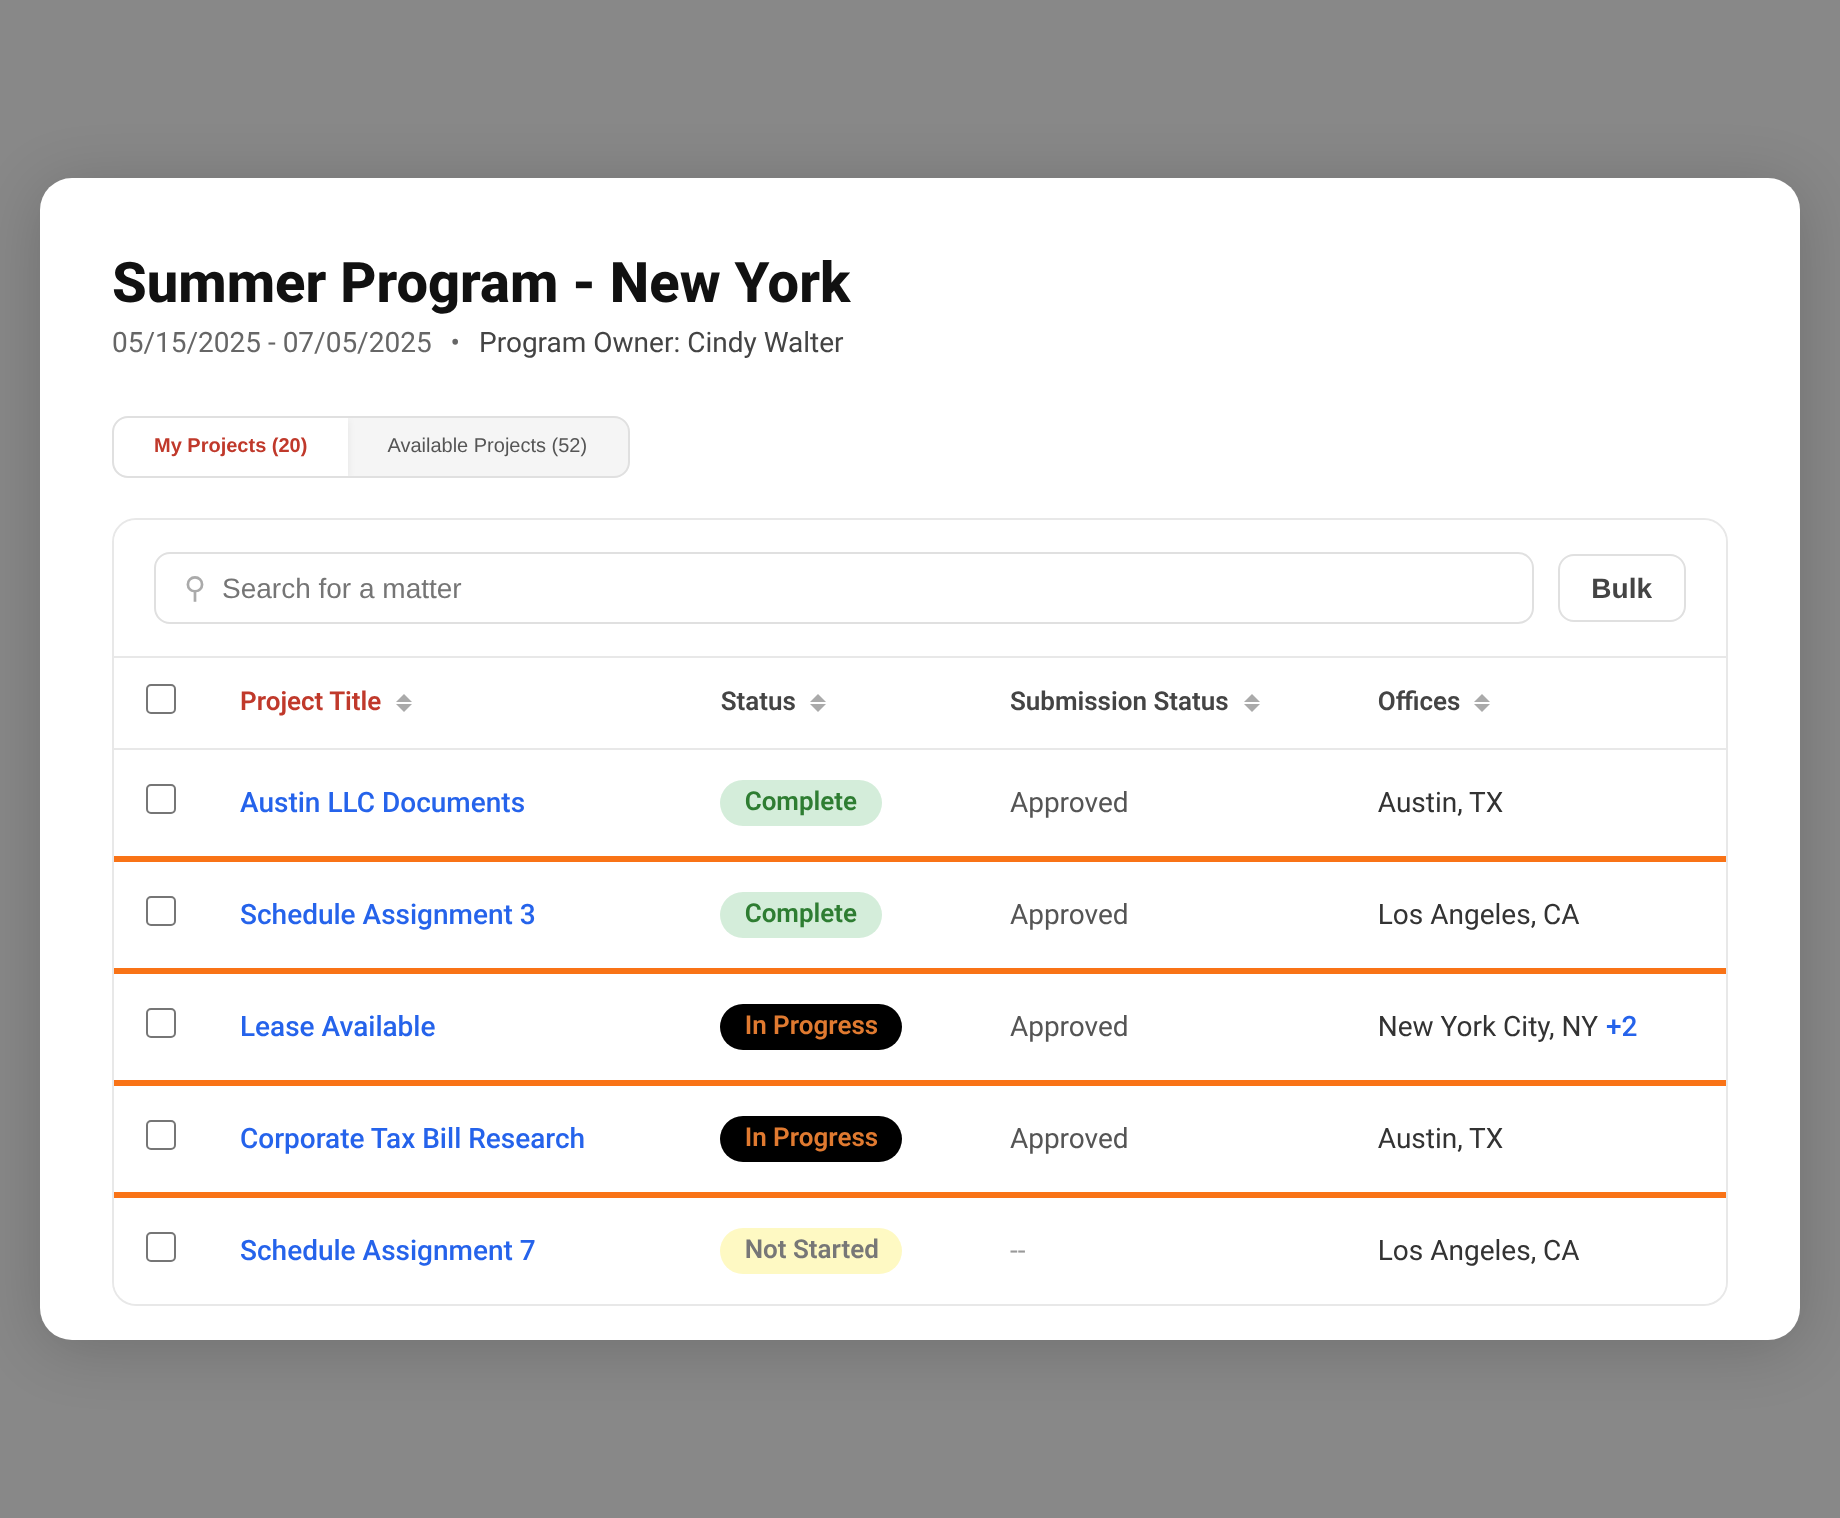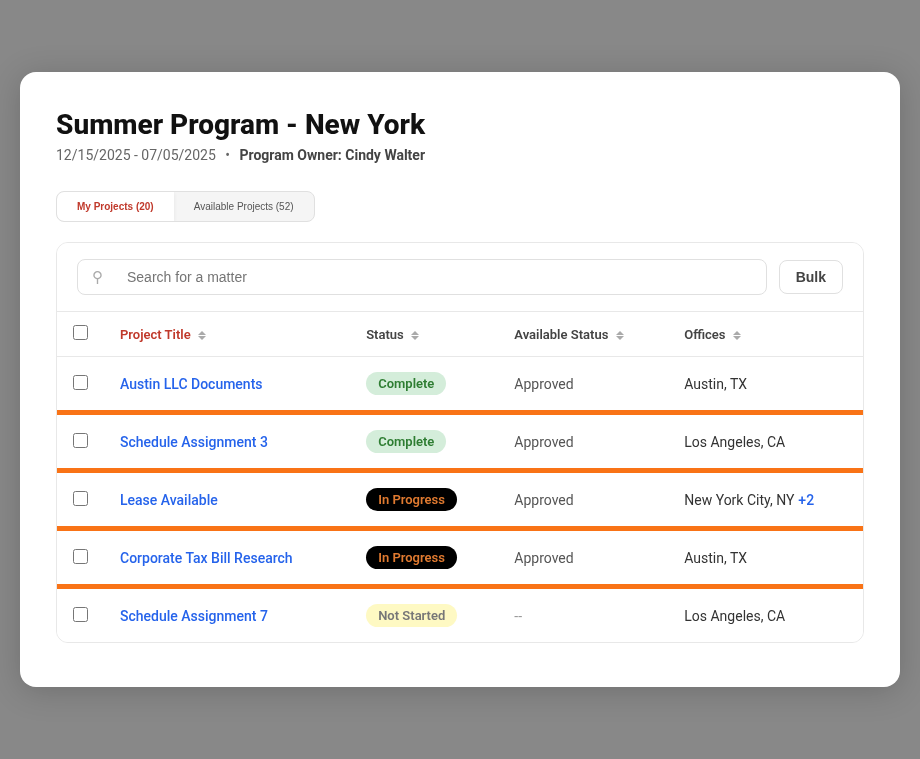--- a/index.html
+++ b/index.html
@@ -8,39 +8,39 @@
       display: flex;
       align-items: center;
       justify-content: center;
       min-height: 100vh;
       font-family: -apple-system, BlinkMacSystemFont, 'Segoe UI', Roboto, sans-serif;
     }
     .card {
       background: #fff;
       border-radius: 16px;
       width: 880px;
-      padding: 36px 36px 44px 36px;
+      padding: 36px 36px 17px 36px;
       box-shadow: 0 4px 32px rgba(0,0,0,0.18);
     }
     .page-title {
       font-size: 28px;
       font-weight: 800;
       color: #111;
       margin-bottom: 6px;
     }
     .page-meta {
       font-size: 14px;
       color: #666;
       margin-bottom: 28px;
     }
     .page-meta .dot {
       margin: 0 6px;
     }
     .page-meta .owner {
-      font-weight: 700;
+      font-weight: 400;
       color: #444;
     }
     .tabs {
       display: flex;
       gap: 0;
       margin-bottom: 20px;
       border: 1.5px solid #e0e0e0;
       border-radius: 8px;
       overflow: hidden;
       width: fit-content;
@@ -94,21 +94,20 @@
       color: #aaa;
       font-size: 15px;
     }
     .search-input {
       border: none;
       outline: none;
       font-size: 14px;
       color: #0f172a;
       background: transparent;
       width: 100%;
-      margin-left: 16px;
     }
     .bulk-btn {
       background: #fff;
       border: 1.5px solid #e0e0e0;
       border-radius: 8px;
       padding: 8px 16px;
       font-size: 14px;
       font-weight: 600;
       color: #444;
       cursor: pointer;
@@ -149,21 +148,21 @@
       border-left: 4px solid transparent;
       border-right: 4px solid transparent;
       border-bottom: 4px solid #aaa;
     }
     .sort-icon .down {
       border-left: 4px solid transparent;
       border-right: 4px solid transparent;
       border-top: 4px solid #aaa;
     }
     tbody tr {
-      border-bottom: 5px solid #f97316;
+      border-bottom: 3px solid #f97316;
       transition: background 0.1s;
     }
     tbody tr:last-child {
       border-bottom: none;
     }
     tbody td {
       padding: 15px 16px;
       font-size: 14px;
       color: #333;
       vertical-align: middle;
@@ -216,21 +215,21 @@
     .dash {
       color: #999;
     }
   </style>
 </head>
 <body>
 
 <div class="card">
   <div class="page-title">Summer Program - New York</div>
   <div class="page-meta">
-    <span>12/15/2025 - 07/05/2025</span>
+    <span>05/15/2025 - 07/05/2025</span>
     <span class="dot">•</span>
     <span class="owner">
       <span>Program Owner:</span>
       <span>Cindy Walter</span>
     </span>
   </div>
 
   <div class="tabs">
     <button class="tab active">My Projects (20)</button>
     <button class="tab">Available Projects (52)</button>
@@ -258,21 +257,21 @@
             </span>
           </th>
           <th>
             <span>Status</span>
             <span class="sort-icon">
               <span class="up"></span>
               <span class="down"></span>
             </span>
           </th>
           <th>
-            <span>Available Status</span>
+            <span>Submission Status</span>
             <span class="sort-icon">
               <span class="up"></span>
               <span class="down"></span>
             </span>
           </th>
           <th>
             <span>Offices</span>
             <span class="sort-icon">
               <span class="up"></span>
               <span class="down"></span>

